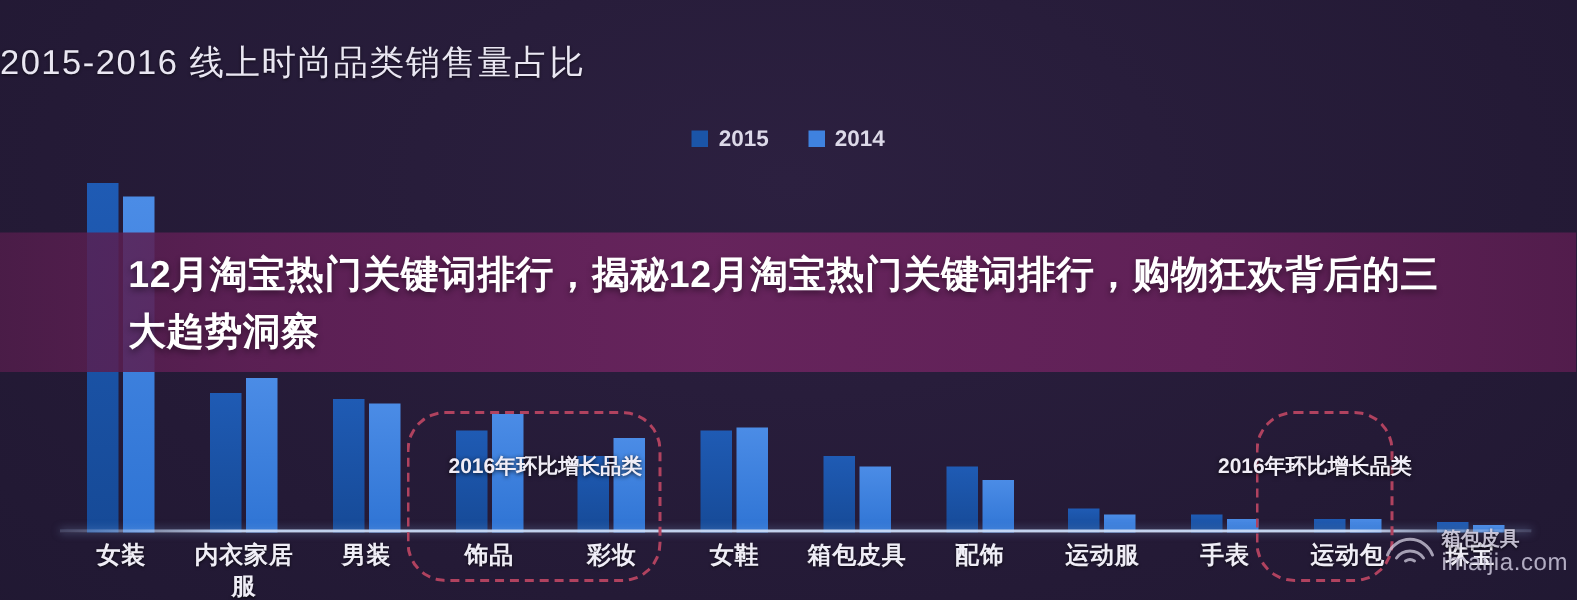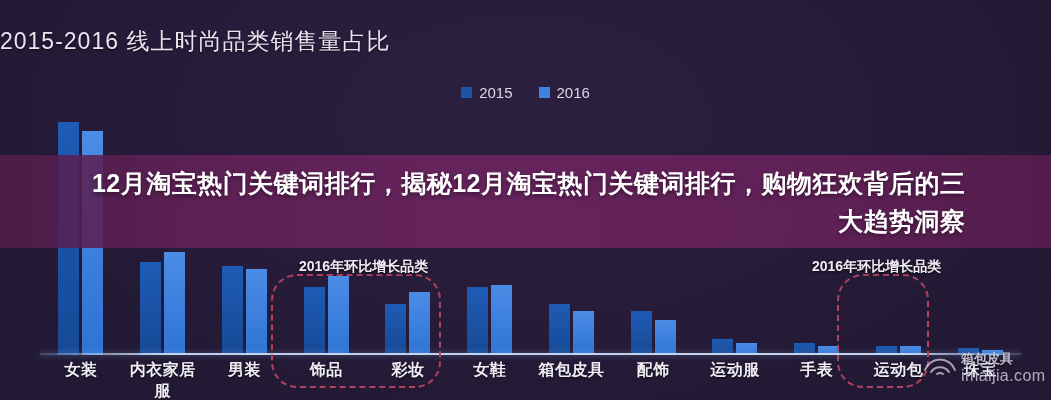--- a/index.html
+++ b/index.html
@@ -36,20 +36,21 @@
   #legend {
     position: absolute;
     top: 84px;
     left: 0;
     width: 100%;
     display: flex;
     justify-content: center;
     gap: 26px;
     font-size: 15px;
     color: #dcd9e8;
+    font-weight: bold;
   }
   .legend-item { display: flex; align-items: center; gap: 7px; }
   .legend-swatch { width: 11px; height: 11px; display: block; }
 
   
   #plot-area {
     position: absolute;
     left: 40px;
     right: 30px;
     top: 110px;
@@ -117,20 +118,21 @@
   #highlight-box-left  { left: 271px; top: 274px; width: 166px; height: 110px; }
   #highlight-box-right { left: 837px; top: 274px; width: 88px;  height: 110px; }
 
   .highlight-note {
     position: absolute;
     font-size: 14px;
     color: #f0edf6;
     font-weight: 700;
     text-shadow: 0 1px 3px rgba(0,0,0,.85);
     white-space: nowrap;
+    margin-top: 44px;
   }
   #highlight-note-left  { left: 299px; top: 258px; }
   #highlight-note-right { left: 812px; top: 258px; }
 
   
   #headline-band {
     position: absolute;
     left: 0;
     top: 155px;
     width: 100%;
@@ -140,21 +142,21 @@
        rgba(95,32,86,.92) 16%,
        rgba(104,36,93,.96) 45%,
        rgba(98,33,88,.96) 78%,
        rgba(86,29,78,.92) 100%);
     display: flex;
     align-items: center;
     justify-content: center;
   }
   #headline-text {
     width: 880px;
-    text-align: right;
+    text-align: left;
     font-size: 25px;
     line-height: 38px;
     font-weight: 700;
     color: #ffffff;
     letter-spacing: .5px;
     text-shadow: 0 2px 4px rgba(0,0,0,.45);
   }
 
   
   #watermark {
@@ -200,21 +202,21 @@
 
   <div id="chart-title">2015-2016 线上时尚品类销售量占比</div>
 
   <div id="legend">
     <div class="legend-item">
       <span class="legend-swatch" style="background:#1b55a8"></span>
       <span>2015</span>
     </div>
     <div class="legend-item">
       <span class="legend-swatch" style="background:#3f82df"></span>
-      <span>2016</span>
+      <span>2014</span>
     </div>
   </div>
 
   <div id="plot-area">
     <div id="bars-row">
         <div class="cat-group">
           <span class="bar y2015" style="height: 233px;"></span>
           <span class="bar y2016" style="height: 224px;"></span>
         </div>
         <div class="cat-group">

